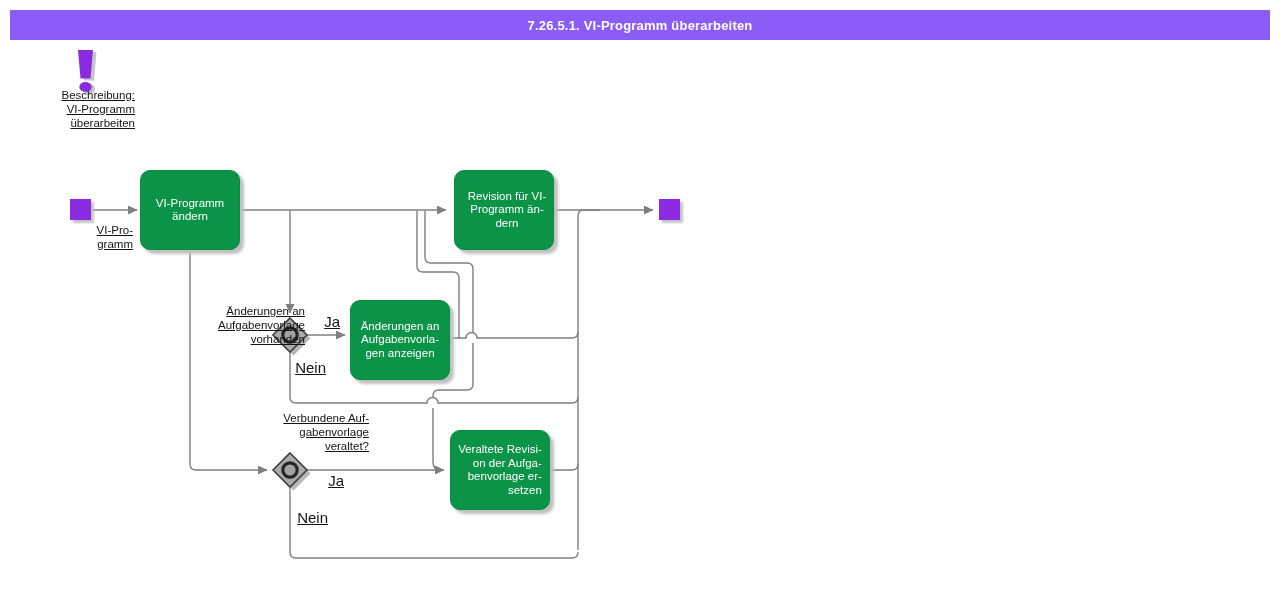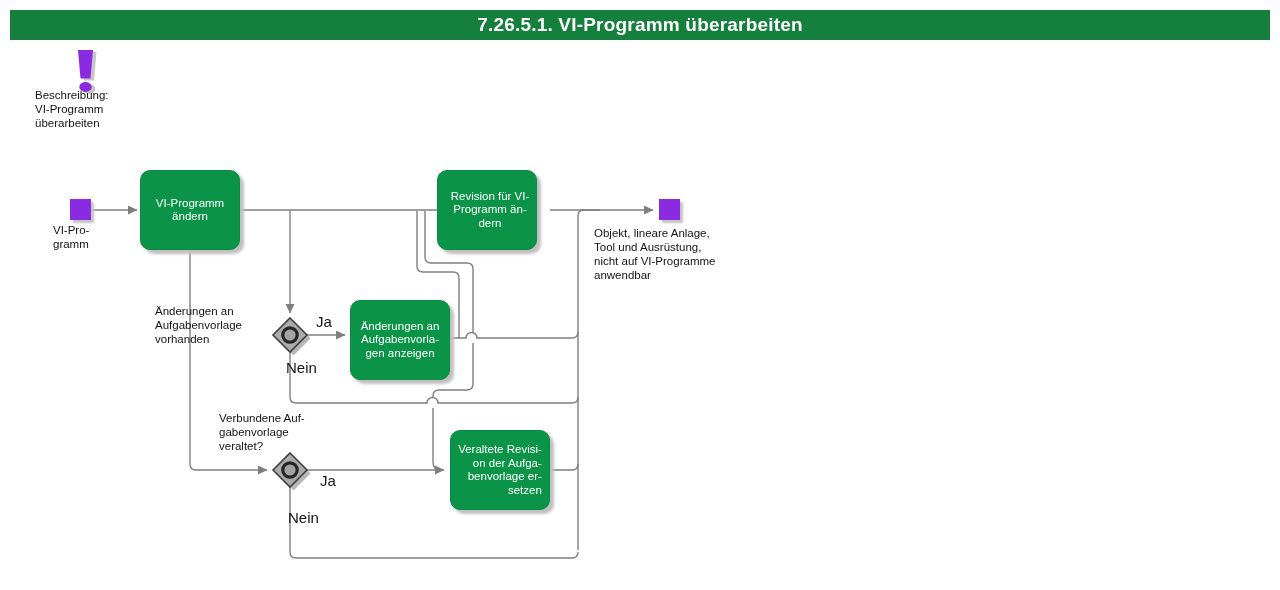--- a/index.html
+++ b/index.html
@@ -2,37 +2,37 @@
 <html><head>
 <meta charset="utf-8">
 <style>
   html,body{margin:0;padding:0;background:#fff;}
   #app{
     position:relative;width:1280px;height:590px;background:#ffffff;
     font-family:"Liberation Sans","DejaVu Sans",sans-serif;overflow:hidden;
   }
   .titlebar{
     position:absolute;left:10px;top:10px;width:1260px;height:30px;
-    background:#15803d;color:#ffffff;display:flex;align-items:center;justify-content:center;
-    font-weight:bold;font-size:19px;letter-spacing:.2px;
+    background:#8b5cf6;color:#ffffff;display:flex;align-items:center;justify-content:center;
+    font-weight:bold;font-size:13px;letter-spacing:.2px;
   }
   svg.overlay{position:absolute;left:0;top:0;width:1280px;height:590px;}
   .task{
     position:absolute;width:100px;height:80px;background:#0B9447;border-radius:10px;
     color:#fff;display:flex;align-items:center;justify-content:center;text-align:center;
     font-size:11.5px;line-height:13.5px;white-space:pre-line;
     box-shadow:4px 4px 3px #c0c0c0;border:1px solid #0a8a42;box-sizing:border-box;
   }
   .sq{
     position:absolute;width:21px;height:21px;background:#8A2BE2;
     box-shadow:3px 3px 2px #c4c4c4;
   }
   .lbl{
-    position:absolute;text-align:left;font-size:11.5px;line-height:13.8px;
-    color:#141414;white-space:pre-line;
+    position:absolute;text-align:right;font-size:11.5px;line-height:13.8px;
+    color:#141414;white-space:pre-line;text-decoration:underline;
   }
   .lbl.small{font-size:15px;}
 </style>
 </head>
 <body>
 
 <div id="app">
 
   <div class="titlebar">
     <span>7.26.5.1. VI-Programm überarbeiten</span>
@@ -89,36 +89,32 @@
   <div class="lbl" style="left:35px;top:89px;width:100px;">Beschreibung:
 VI-Programm
 überarbeiten</div>
 
   <div class="sq" style="left:70px;top:199px;"></div>
   <div class="lbl" style="left:53px;top:224px;width:80px;">VI-Pro-
 gramm</div>
 
   <div class="task" style="left:140px;top:170px;">VI-Programm
 ändern</div>
-  <div class="task" style="left:437px;top:170px;padding-left:6px;">Revision für VI-
+  <div class="task" style="left:454px;top:170px;padding-left:6px;">Revision für VI-
 Programm än-
 dern</div>
   <div class="task" style="left:350px;top:300px;">Änderungen an
 Aufgabenvorla-
 gen anzeigen</div>
   <div class="task" style="left:450px;top:430px;text-align:right;">Veraltete Revisi-
 on der Aufga-
 benvorlage er-
 setzen</div>
 
   <div class="sq" style="left:659px;top:199px;"></div>
-  <div class="lbl" style="left:594px;top:226px;width:162px;line-height:14px;">Objekt, lineare Anlage,
-Tool und Ausrüstung,
-nicht auf VI-Programme
-anwendbar</div>
 
   <div class="lbl" style="left:155px;top:305px;width:150px;">Änderungen an
 Aufgabenvorlage
 vorhanden</div>
   <div class="lbl small" style="left:316px;top:315px;width:24px;">Ja</div>
   <div class="lbl small" style="left:286px;top:361px;width:40px;">Nein</div>
 
   <div class="lbl" style="left:219px;top:412px;width:150px;">Verbundene Auf-
 gabenvorlage
 veraltet?</div>

